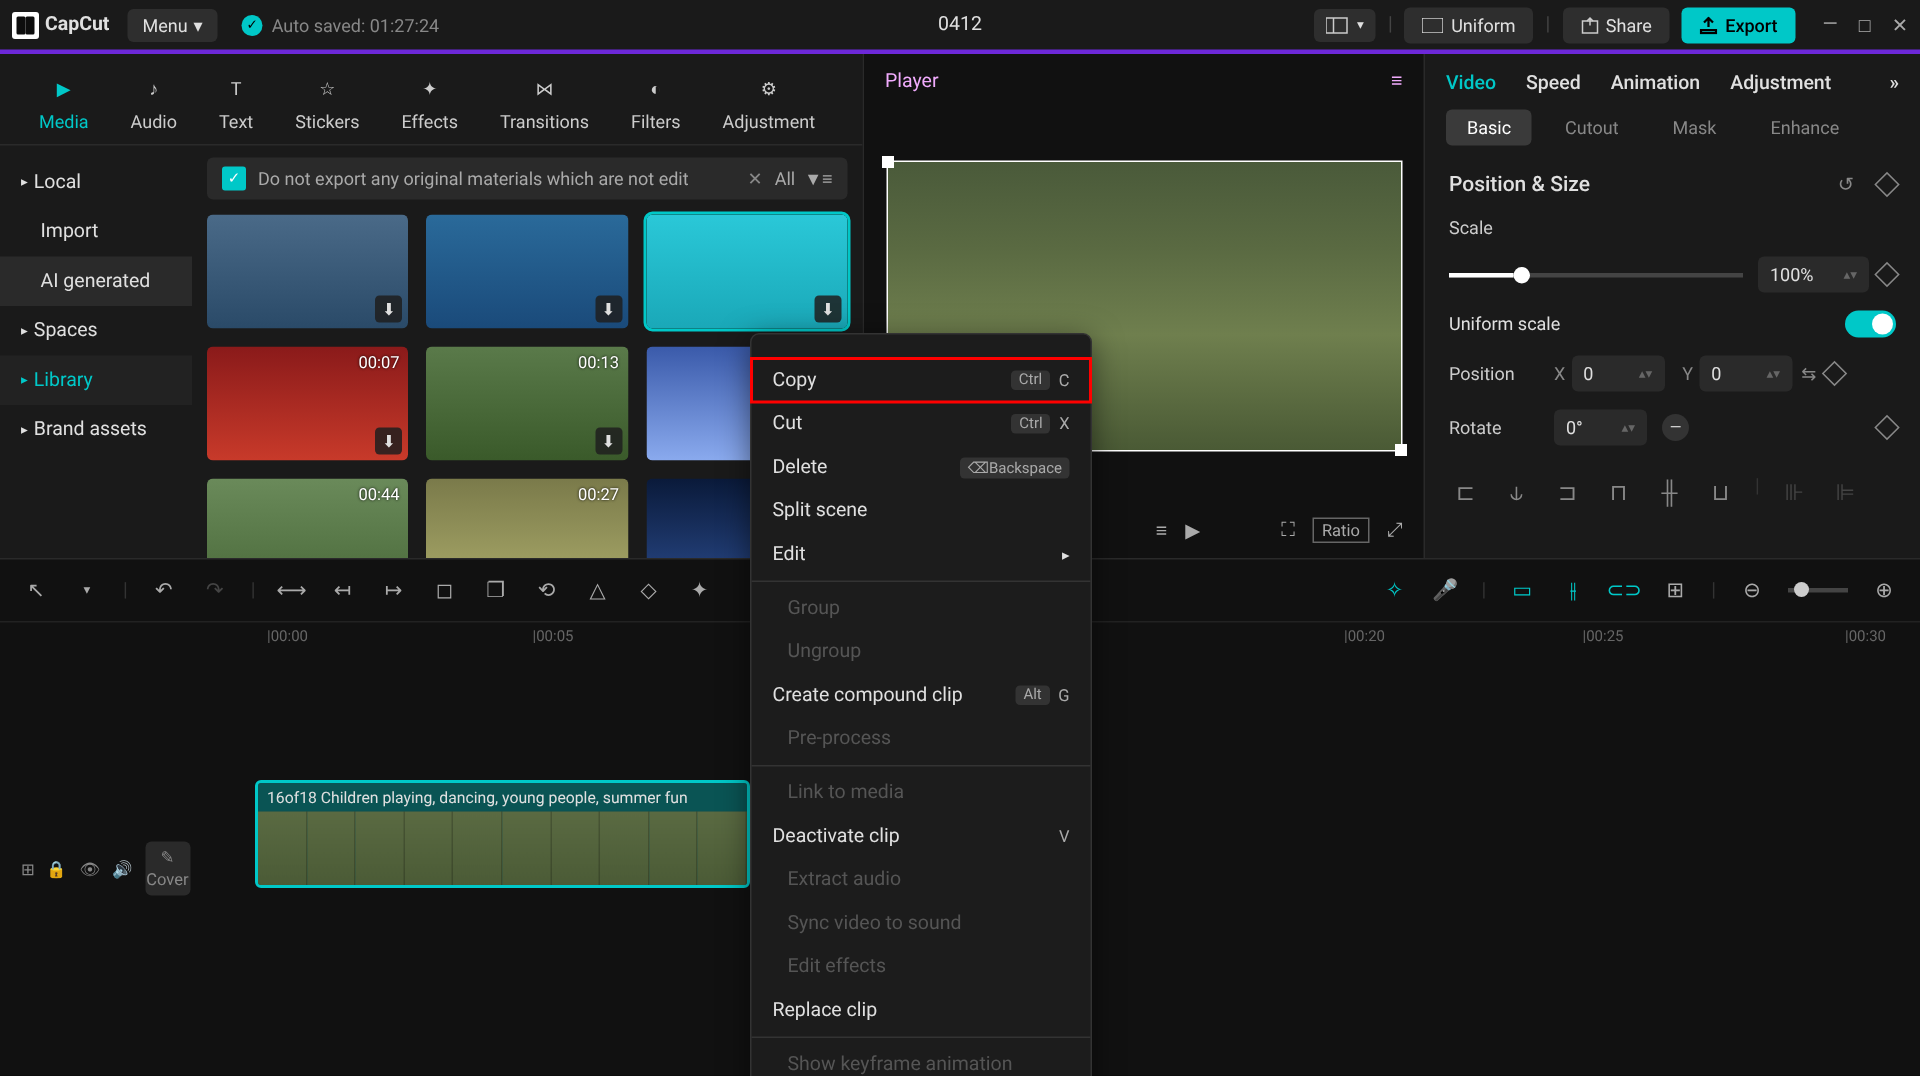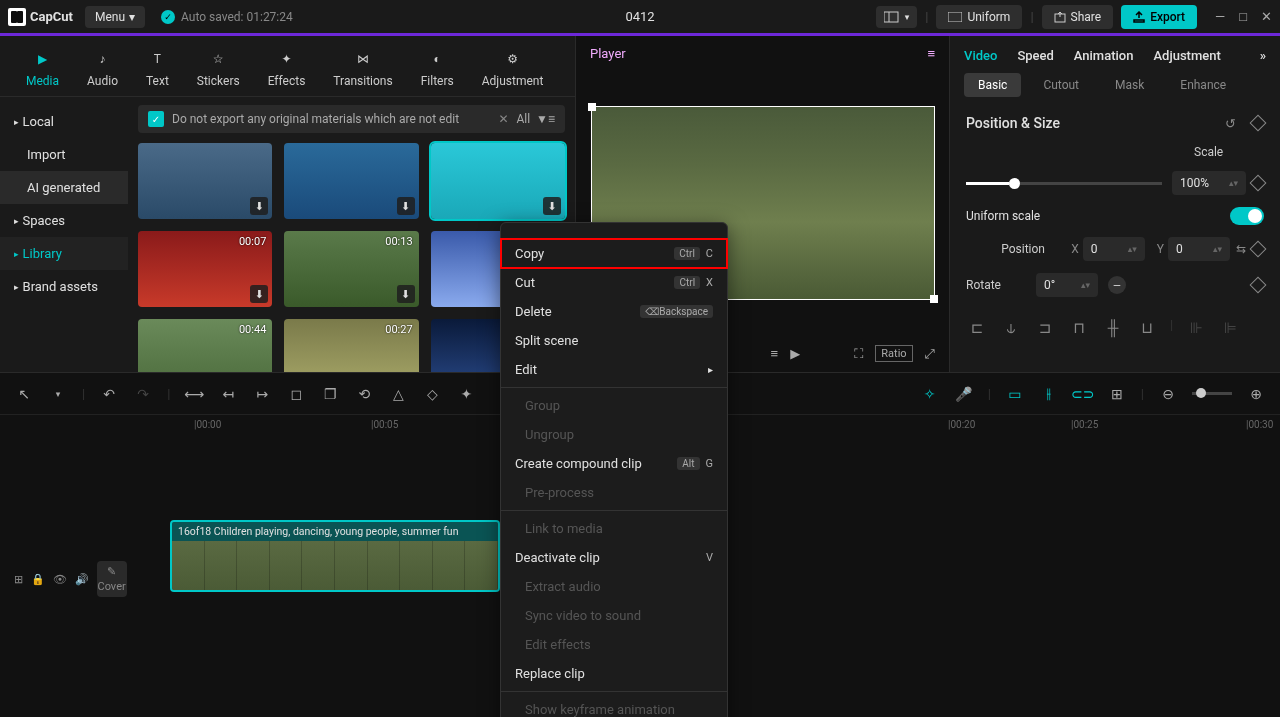--- a/index.html
+++ b/index.html
@@ -58,40 +58,40 @@
 
 .right-panel { width: 330px; background: #1a1a1a; display: flex; flex-direction: column; }
 .right-tabs { display: flex; padding: 12px 14px 0; gap: 20px; font-size: 13px; font-weight: 500; align-items: center; }
 .right-tab.active { color: #00c8c8; }
 .right-subtabs { display: flex; padding: 10px 14px; gap: 8px; font-size: 12px; }
 .subtab { padding: 5px 14px; border-radius: 4px; color: #888; }
 .subtab.active { background: #3a3a3a; color: #fff; }
 .props { padding: 8px 16px; }
 .prop-header { display: flex; align-items: center; justify-content: space-between; margin-bottom: 14px; }
 .prop-title { font-size: 14px; font-weight: 500; }
-.prop-row { display: flex; align-items: center; margin-bottom: 12px; font-size: 12px; justify-content: flex-end; }
+.prop-row { display: flex; align-items: center; margin-bottom: 12px; font-size: 12px; }
 .prop-label { width: 70px; color: #ccc; }
 .slider { flex: 1; height: 3px; background: #444; position: relative; margin-right: 10px; }
 .slider-fill { position: absolute; left: 0; top: 0; height: 100%; background: #fff; width: 22%; }
 .slider-thumb { position: absolute; left: 22%; top: -4px; width: 11px; height: 11px; background: #fff; border-radius: 50%; }
 .num-input { background: #2a2a2a; border-radius: 4px; padding: 5px 8px; width: 62px; text-align: center; display: flex; align-items: center; justify-content: space-between; font-size: 12px; }
 .num-input.wide { width: 74px; }
 .toggle { width: 34px; height: 18px; background: #00c8c8; border-radius: 9px; position: relative; margin-left: auto; }
 .toggle::after { content: ''; position: absolute; right: 2px; top: 2px; width: 14px; height: 14px; background: #fff; border-radius: 50%; }
 .diamond { width: 12px; height: 12px; border: 1px solid #888; transform: rotate(45deg); margin-left: 6px; }
 .icon-row { display: flex; gap: 12px; padding-top: 8px; color: #888; }
 .mini-icon { width: 22px; height: 22px; display: flex; align-items: center; justify-content: center; font-size: 15px; }
 
 
 .timeline { background: #111; height: 345px; border-top: 1px solid #2a2a2a; }
 .tl-toolbar { height: 42px; display: flex; align-items: center; padding: 0 14px; gap: 14px; border-bottom: 1px solid #222; color: #aaa; }
 .tl-toolbar .spacer { flex: 1; }
 .tl-icon { width: 20px; height: 20px; display: flex; align-items: center; justify-content: center; font-size: 14px; }
 .tl-icon.active { color: #00c8c8; }
-.tl-ruler { height: 24px; display: flex; padding-left: 84px; color: #666; font-size: 10px; position: relative; margin-left: 16px; }
+.tl-ruler { height: 24px; display: flex; padding-left: 84px; color: #666; font-size: 10px; position: relative; }
 .ruler-mark { position: absolute; top: 4px; }
 .tl-body { display: flex; height: 200px; padding-left: 14px; padding-top: 80px; }
 .tl-left-ctrl { width: 110px; display: flex; align-items: center; gap: 8px; color: #888; font-size: 11px; }
 .cover-btn { width: 30px; display: flex; flex-direction: column; align-items: center; gap: 2px; background: #2a2a2a; padding: 4px; border-radius: 4px; }
 .clip { position: absolute; left: 170px; top: 520px; width: 330px; height: 72px; background: #1a5a5a; border: 2px solid #00c8c8; border-radius: 4px; overflow: hidden; }
 .clip-label { font-size: 10.5px; padding: 3px 6px; background: rgba(0,80,80,0.6); white-space: nowrap; overflow: hidden; }
 .clip-frames { display: flex; height: 52px; }
 .clip-frame { flex: 1; background: linear-gradient(#5a6a42,#4a5a35); border-right: 1px solid rgba(0,0,0,0.2); }
 
 
@@ -404,21 +404,21 @@
     <span style="color:#333">|</span>
     <div class="tl-icon">⊖</div>
     <div style="width:40px;height:3px;background:#444;position:relative">
         <div style="position:absolute;left:10%;top:-4px;width:10px;height:10px;background:#ccc;border-radius:50%"></div>
       </div>
     <div class="tl-icon">⊕</div>
   </div>
   <div class="tl-ruler" id="tl-ruler">
       <span class="ruler-mark" style="left: 178px;">|00:00</span>
       <span class="ruler-mark" style="left: 355px;">|00:05</span>
-      <span class="ruler-mark" style="left: 932px;">|00:20</span>
+      <span class="ruler-mark" style="left: 896px;">|00:20</span>
       <span class="ruler-mark" style="left: 1055px;">|00:25</span>
       <span class="ruler-mark" style="left: 1230px;">|00:30</span>
     </div>
   <div class="tl-body">
     <div class="tl-left-ctrl">
       <span>⊞</span>
       <span>🔒</span>
       <span>👁</span>
       <span>🔊</span>
       <div class="cover-btn">

